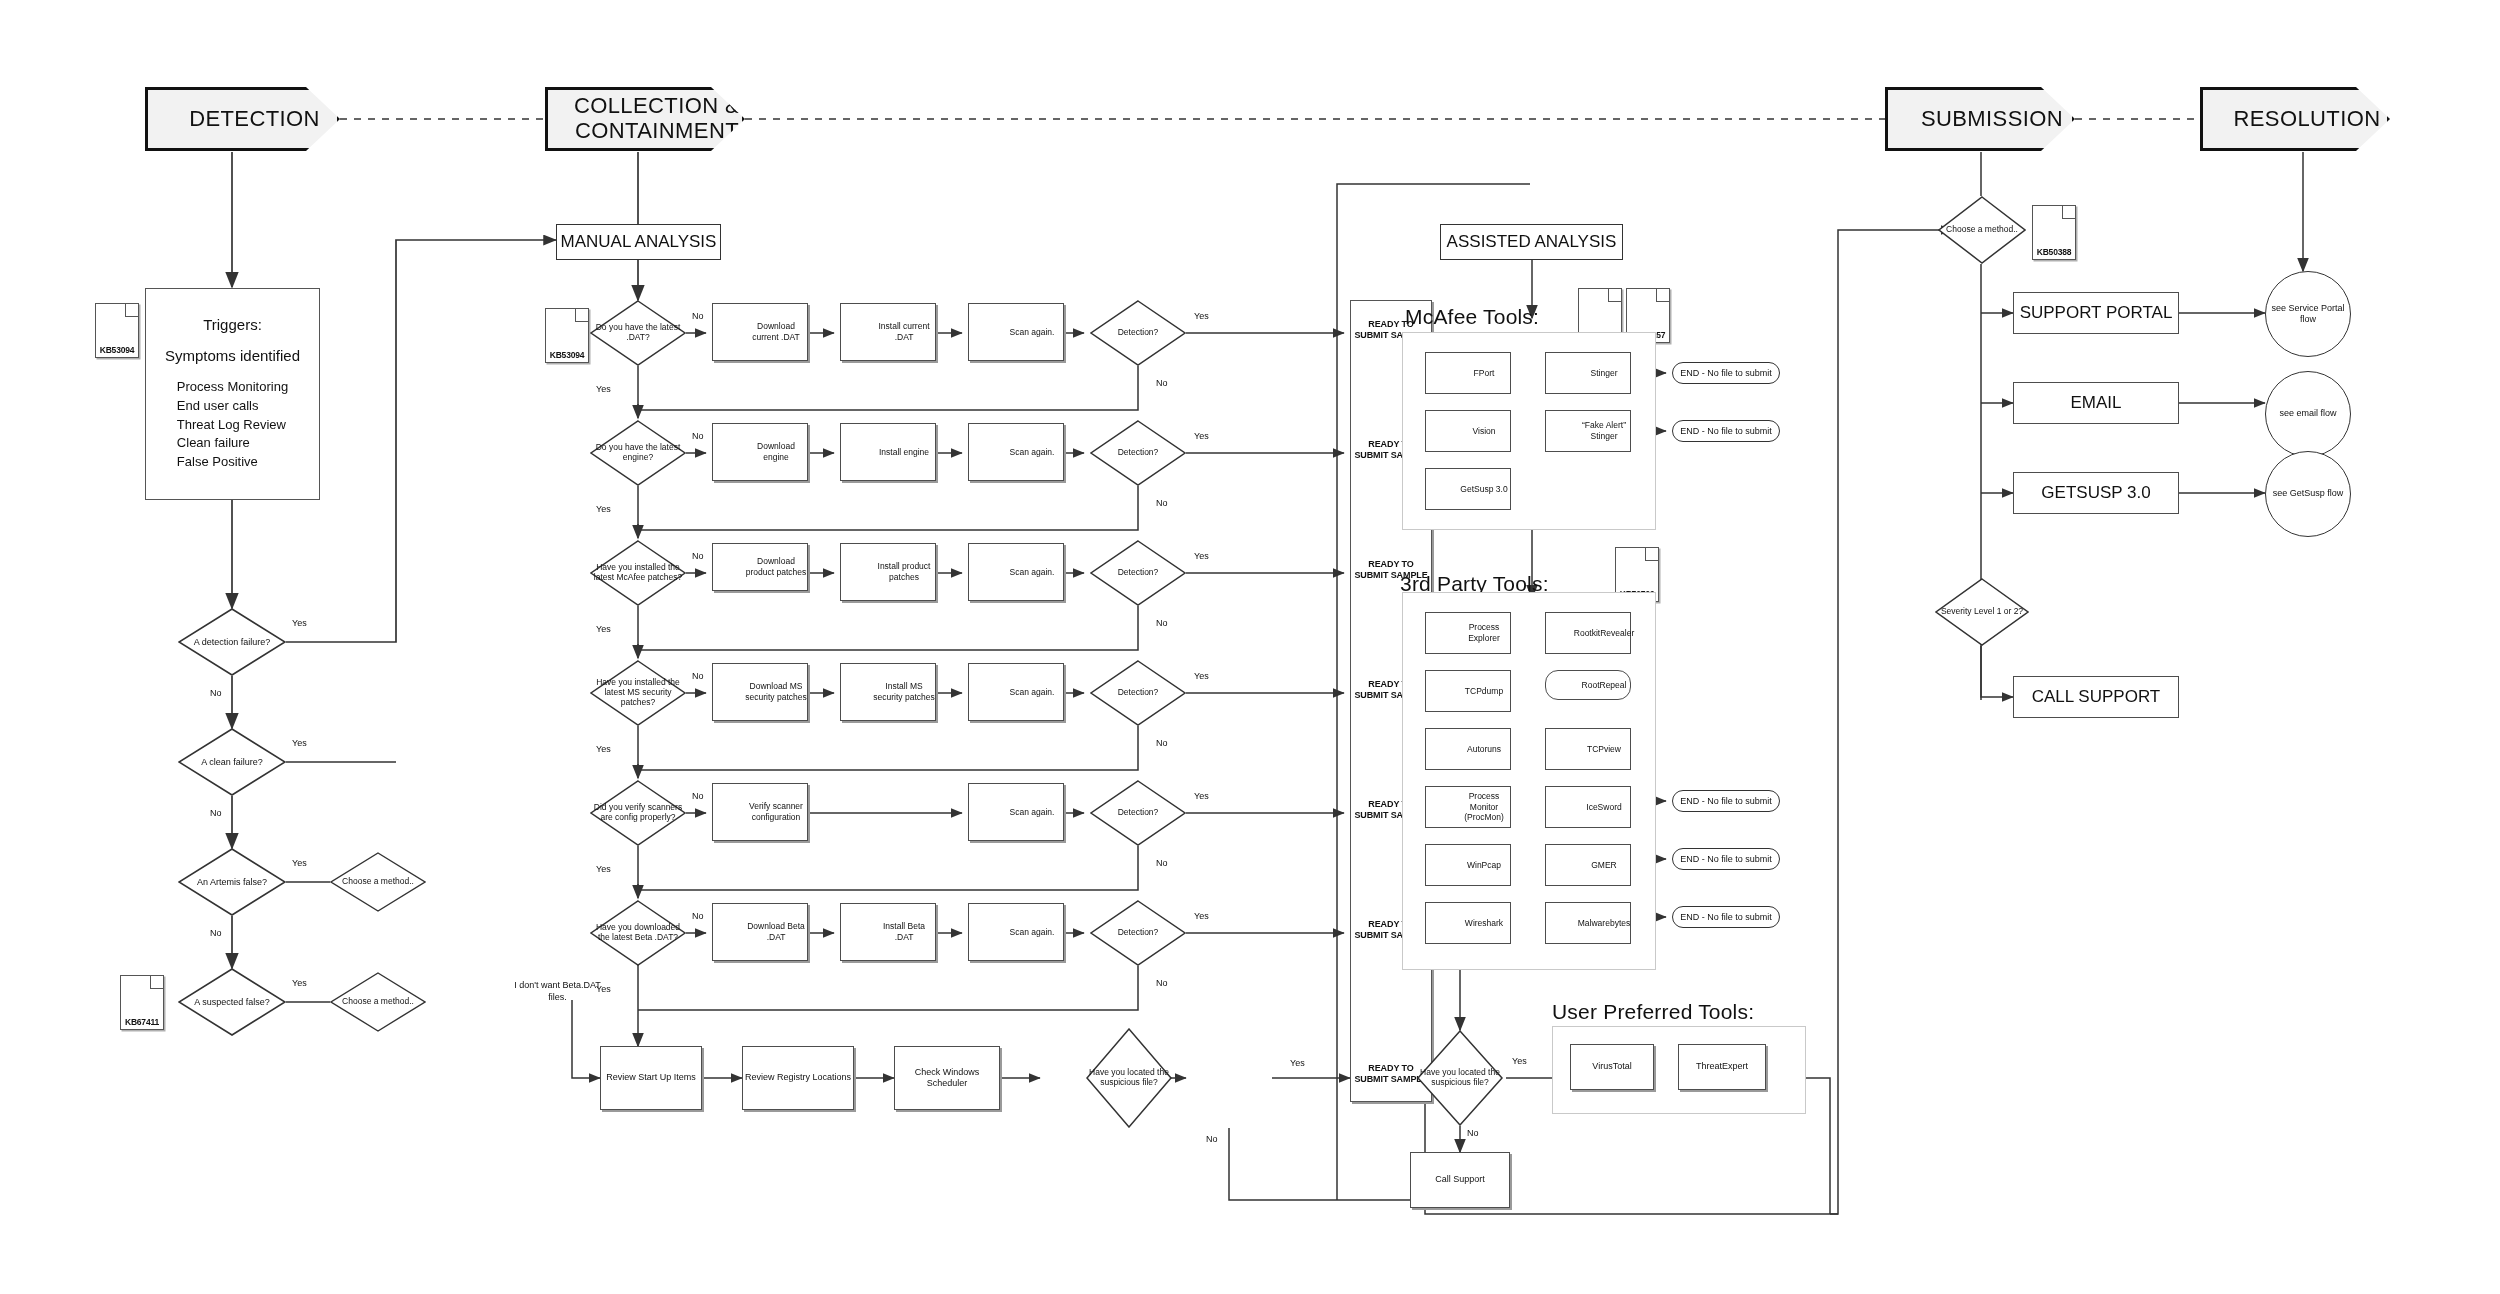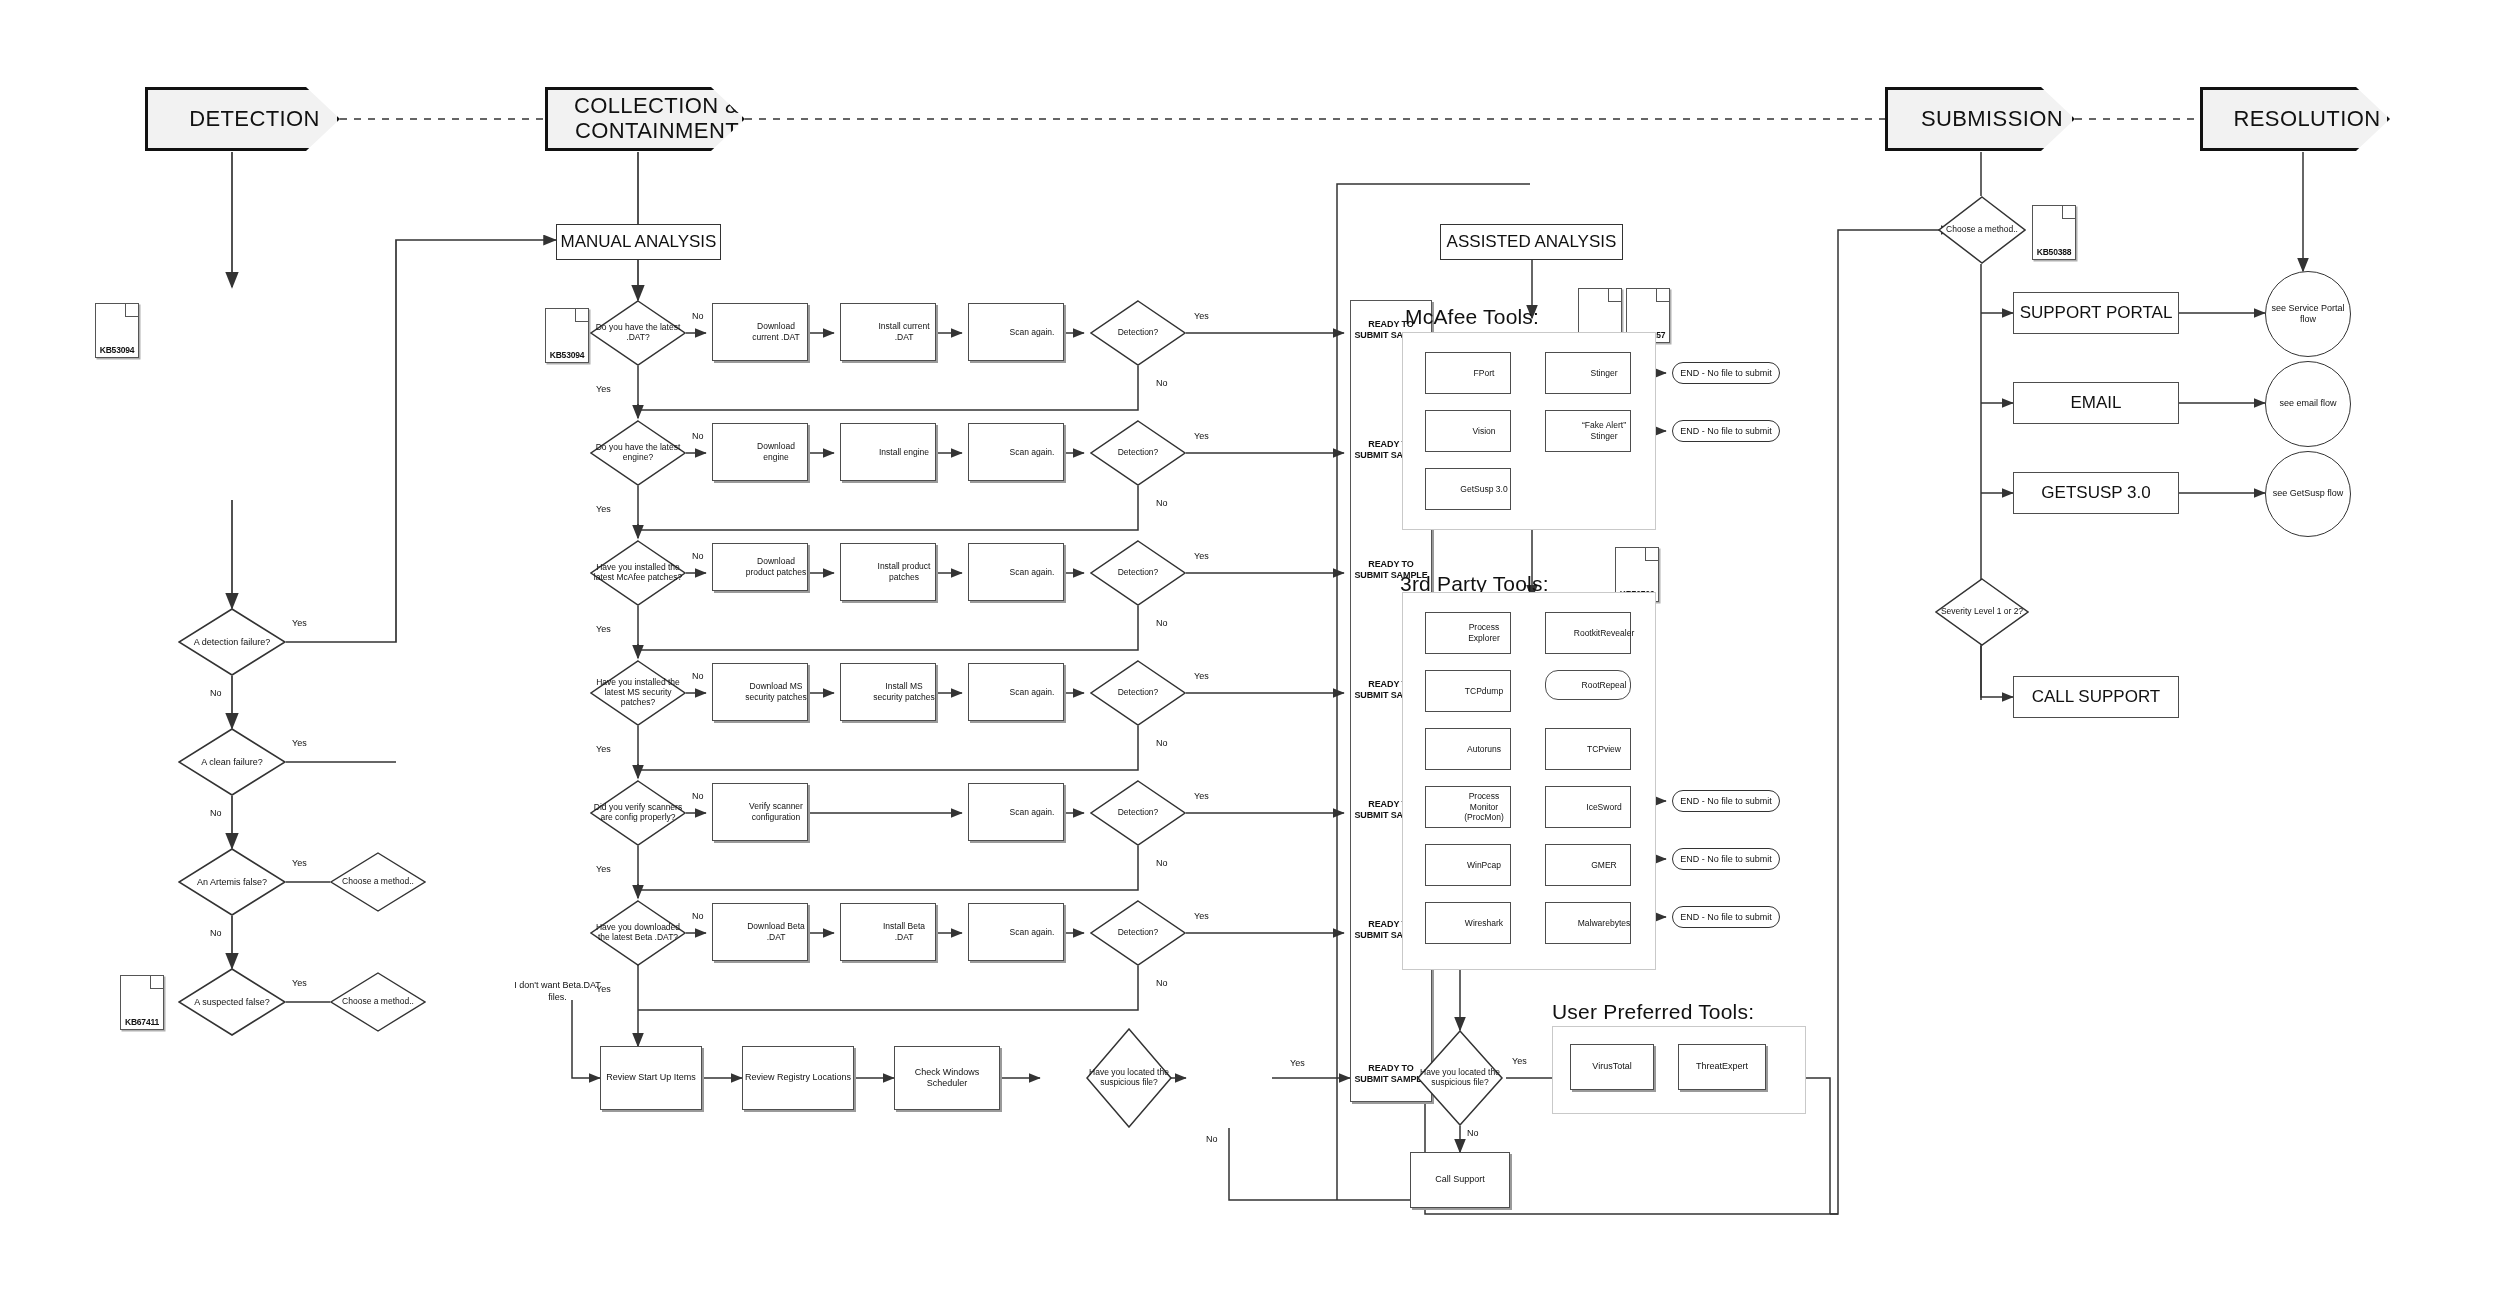--- a/index.html
+++ b/index.html
@@ -215,20 +215,31 @@
   </div>
   <div class="phase" style="left:2200px;top:87px;width:190px;">
     <span>RESOLUTION</span>
   </div>
 
   <div class="kbnote" style="left:95px;top:303px;width:44px;height:55px;">
     <div class="fold"></div>
     <span class="kbtxt">KB53094</span>
   </div>
 
+  <div class="trigbox" style="left:145px;top:288px;width:175px;height:212px;">
+    <div class="t1">Triggers:</div>
+    <div class="t2">Symptoms identified</div>
+    <div class="t3" id="trig-items">
+        <div>Process Monitoring</div>
+        <div>End user calls</div>
+        <div>Threat Log Review</div>
+        <div>Clean failure</div>
+        <div>False Positive</div>
+      </div>
+  </div>
 
   <div class="kbnote" style="left:120px;top:975px;width:44px;height:55px;">
     <div class="fold"></div>
     <span class="kbtxt">KB67411</span>
   </div>
 
   <div class="diamond" style="left:178px;top:608px;width:108px;height:68px;">
     <svg viewBox="0 0 108 68" preserveAspectRatio="none">
         <polygon points="54,1 107,34 54,67 1,34" fill="#fff" stroke="#333" stroke-width="1.6"></polygon>
       </svg>
@@ -621,20 +632,20 @@
     <span class="dlabel tiny">Severity Level 1 or 2?</span>
   </div>
 
   <div class="node rect big" style="left:2013px;top:676px;width:166px;height:42px;">
     <span>CALL SUPPORT</span>
   </div>
 
   <div class="ellipse small" style="left:2265px;top:271px;width:86px;height:86px;">
     <span>see Service Portal flow</span>
   </div>
-  <div class="ellipse small" style="left:2265px;top:361px;width:86px;height:86px;text-align:right;">
+  <div class="ellipse small" style="left:2265px;top:371px;width:86px;height:86px;text-align:right;">
     <span>see email flow</span>
   </div>
   <div class="ellipse small" style="left:2265px;top:451px;width:86px;height:86px;">
     <span>see GetSusp flow</span>
   </div>
 
 </div>
 
 </body></html>

